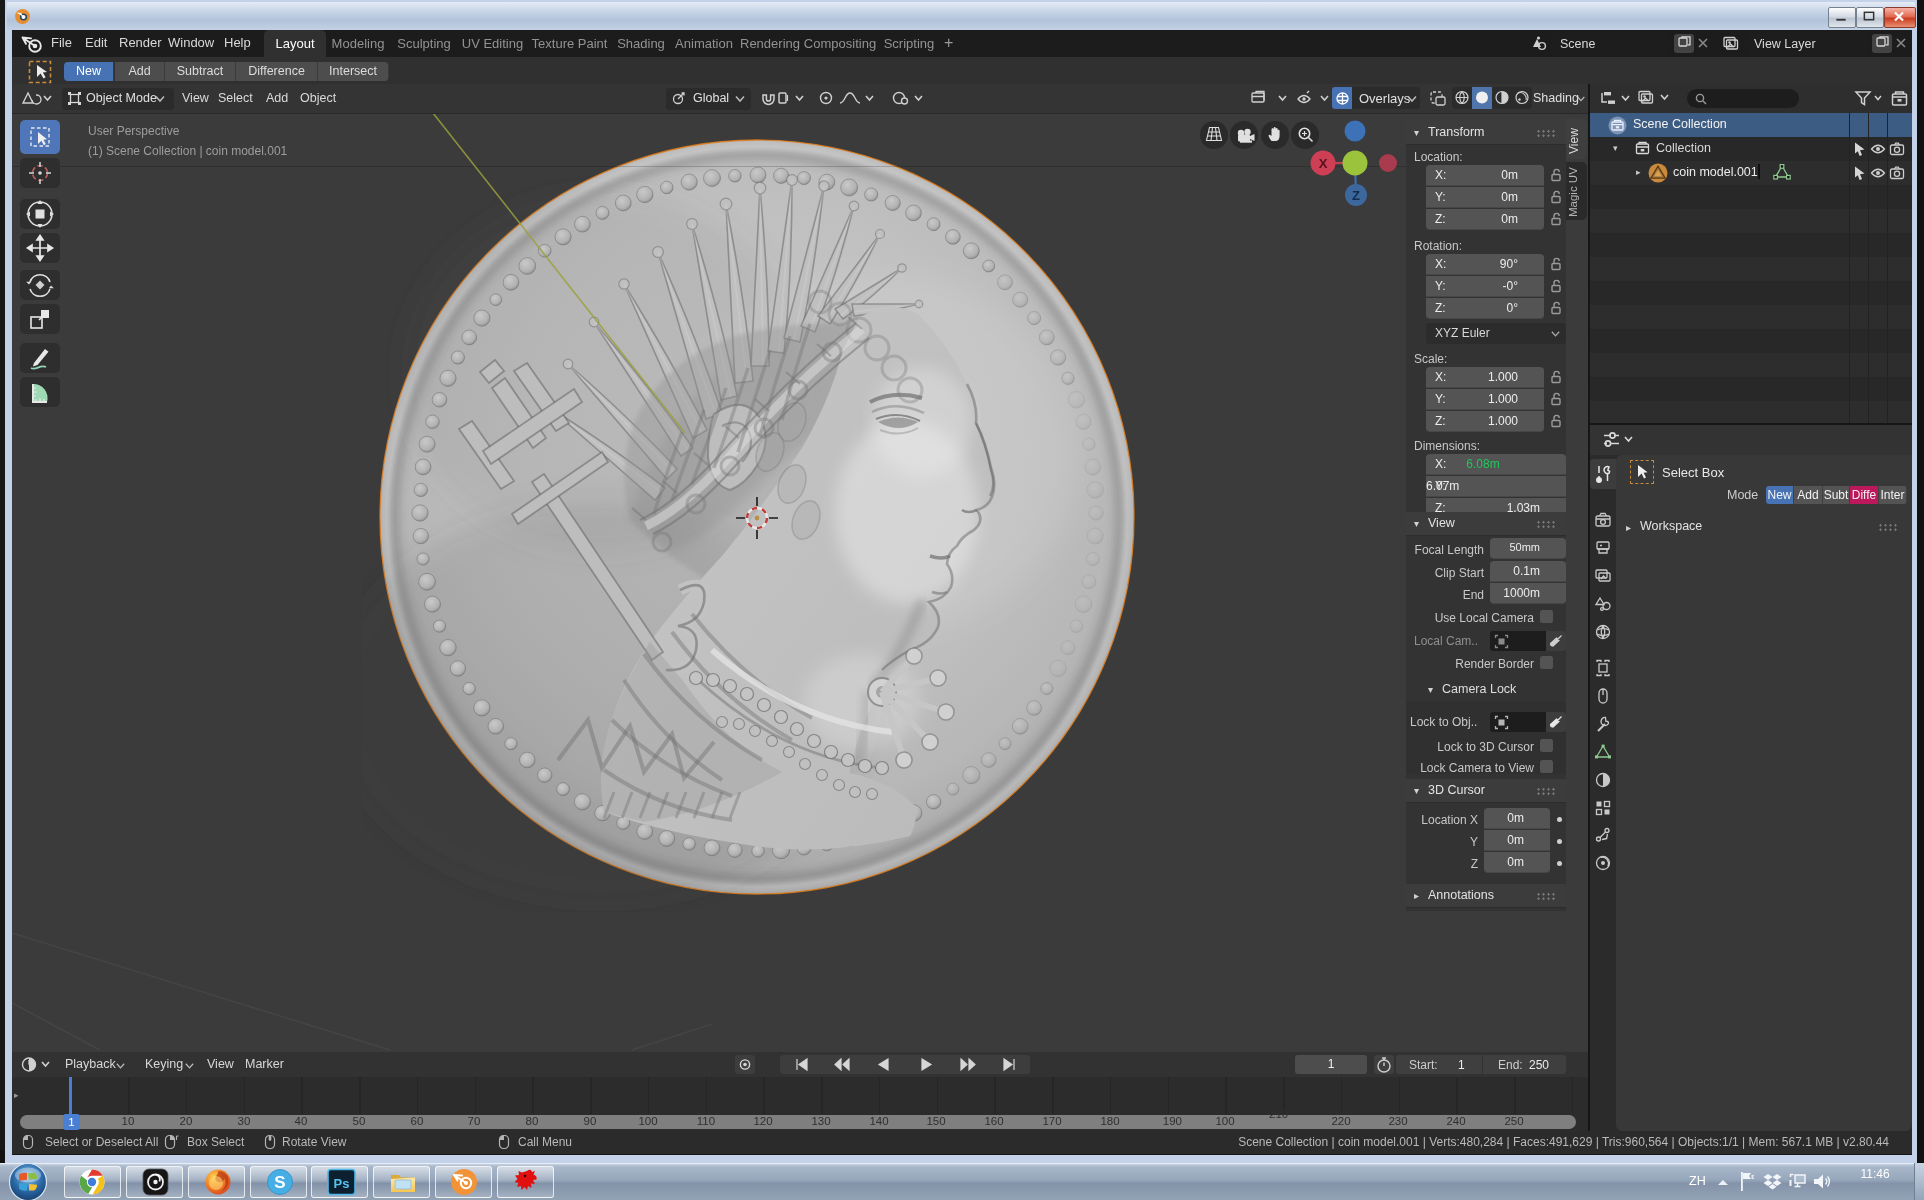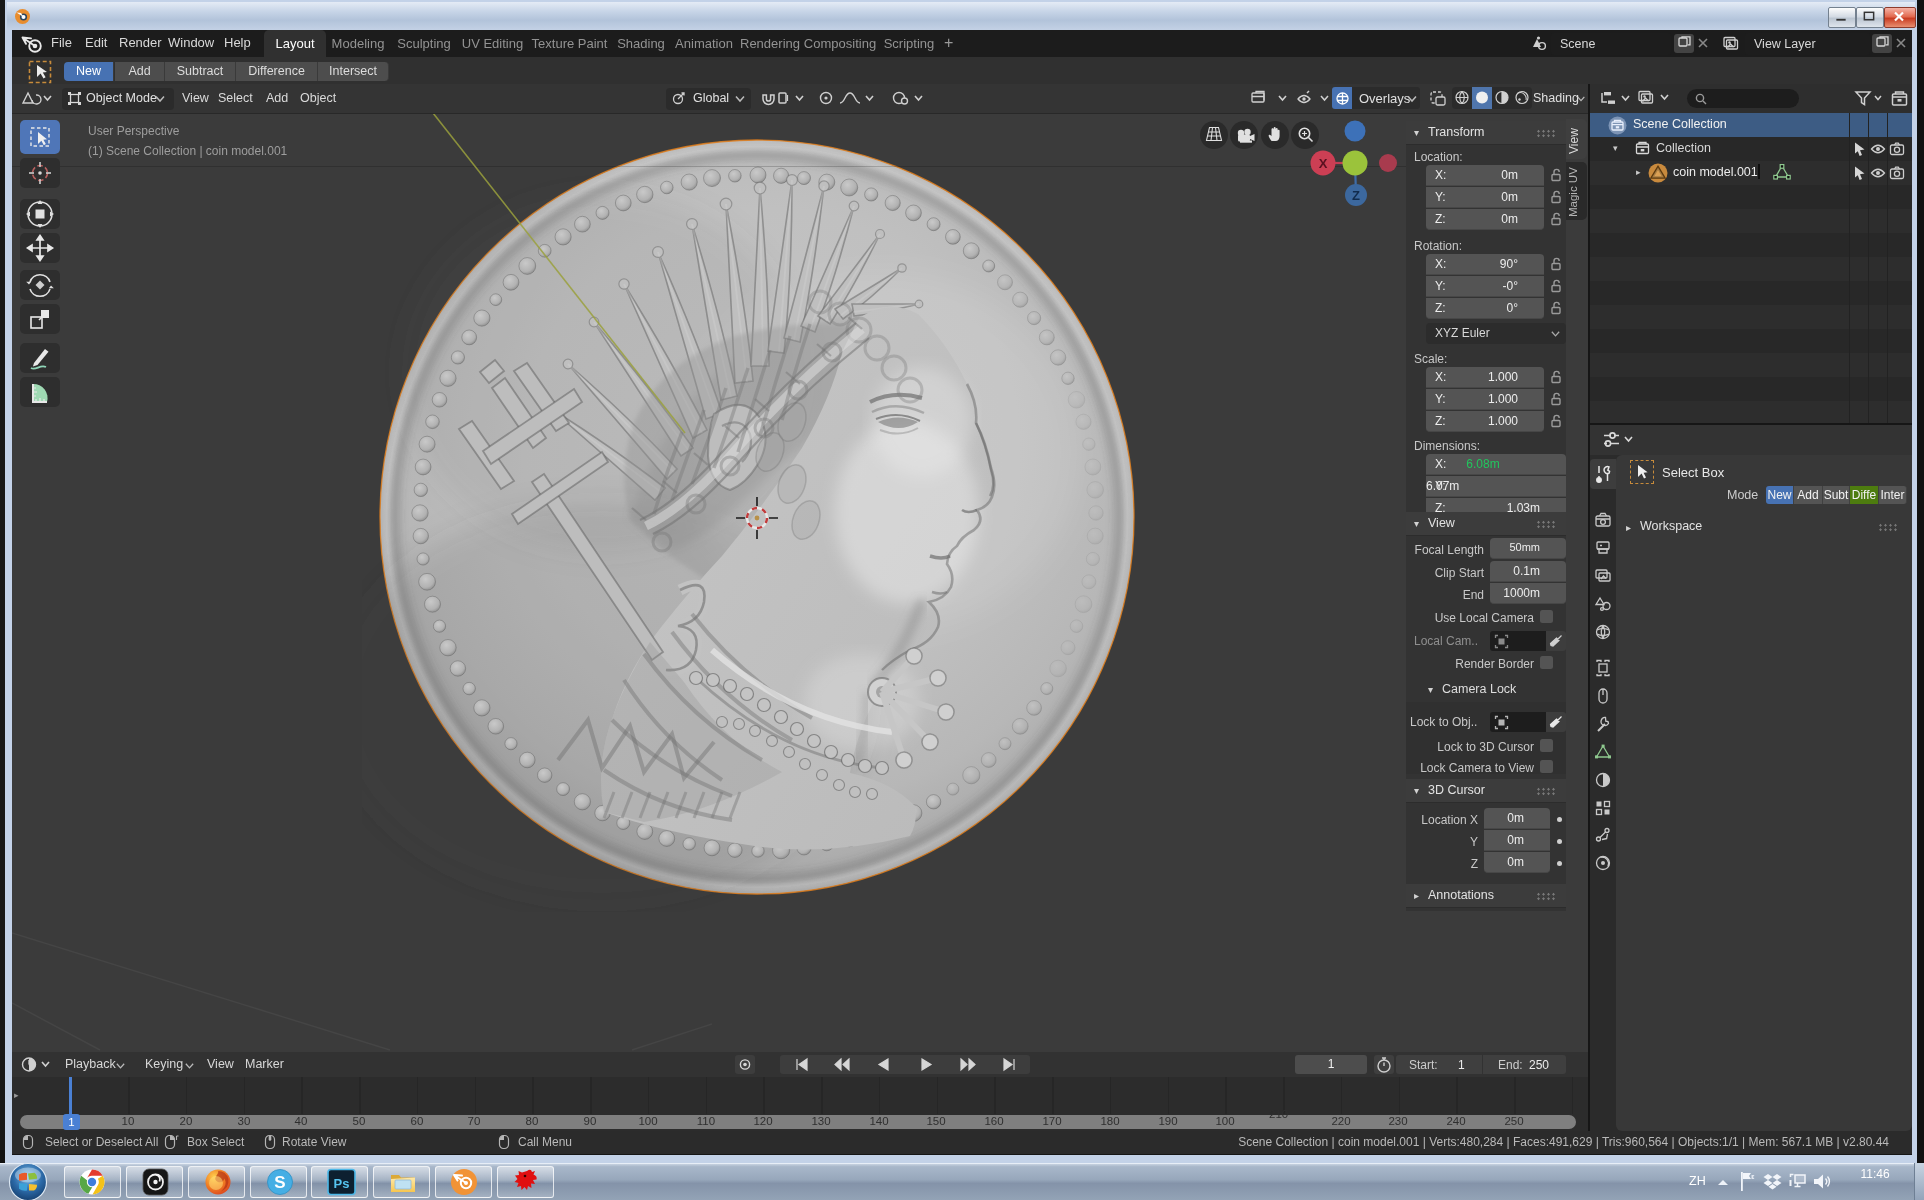--- a/index.html
+++ b/index.html
@@ -1069,21 +1069,21 @@
         <div class="abs" style="left:26px;top:30px;width:296px;height:676px;background:#383838;border-radius:6px 0 6px 6px"></div>
         <div class="abs" style="left:40px;top:35px;width:24px;height:24px;border:1.6px dashed #c78b3b;box-sizing:border-box"></div>
         <svg class="abs" style="left:44px;top:38px" width="16" height="18" viewBox="0 0 16 18">
           <path d="M4 2 L4 14 L7.6 10.6 L10 15.6 L12 14.4 L9.6 9.8 L13.6 9.2 Z" fill="#f0f0f0"></path>
         </svg>
         <div class="abs" style="left:72px;top:40px;font-size:13px;color:#e8e8e8">Select Box</div>
         <div class="abs" style="left:137px;top:63px;font-size:12.5px;color:#cdcdcd">Mode</div>
         <div class="abs" style="left:176px;top:61px;width:28px;height:18px;background:#4772b3;border-radius:3px 0 0 3px;border-right:1px solid #404040;box-sizing:border-box;color:#f2f2f2;font-size:12px;text-align:center;line-height:18px">New</div>
         <div class="abs" style="left:204px;top:61px;width:29px;height:18px;background:#545454;border-right:1px solid #404040;box-sizing:border-box;color:#f2f2f2;font-size:12px;text-align:center;line-height:18px">Add</div>
         <div class="abs" style="left:233px;top:61px;width:27px;height:18px;background:#545454;border-right:1px solid #404040;box-sizing:border-box;color:#f2f2f2;font-size:12px;text-align:center;line-height:18px">Subt</div>
-        <div class="abs" style="left:260px;top:61px;width:29px;height:18px;background:#4d7c0f;border-right:1px solid #404040;box-sizing:border-box;color:#f2f2f2;font-size:12px;text-align:center;line-height:18px">Diffe</div>
+        <div class="abs" style="left:260px;top:61px;width:29px;height:18px;background:#be185d;border-right:1px solid #404040;box-sizing:border-box;color:#f2f2f2;font-size:12px;text-align:center;line-height:18px">Diffe</div>
         <div class="abs" style="left:289px;top:61px;width:28px;height:18px;background:#545454;border-radius:0 3px 3px 0;border-right:1px solid #404040;box-sizing:border-box;color:#f2f2f2;font-size:12px;text-align:center;line-height:18px">Inter</div>
         <div class="abs" style="left:36px;top:97px;font-size:10px;color:#d2d2d2">▸</div>
         <div class="abs" style="left:50px;top:94px;font-size:12.5px;color:#e2e2e2">Workspace</div>
         <div class="abs grip" style="left:288px;top:98px"></div>
       </div>
     <div class="abs" id="timeline">
         <div class="abs" style="left:0;top:0;width:1576px;height:25px;background:#323232"></div>
         <svg class="abs" style="left:8px;top:4px" width="34" height="17" viewBox="0 0 34 17">
 <g stroke="#d0d0d0" fill="none" stroke-width="1.4">
             <circle cx="9" cy="8.5" r="6.5"></circle>
@@ -1193,21 +1193,21 @@
         <div class="abs" style="left:564px;top:63px;width:28px;text-align:center;font-size:11.5px;color:#2f2f2f">90</div>
         <div class="abs" style="left:622px;top:63px;width:28px;text-align:center;font-size:11.5px;color:#2f2f2f">100</div>
         <div class="abs" style="left:680px;top:63px;width:28px;text-align:center;font-size:11.5px;color:#2f2f2f">110</div>
         <div class="abs" style="left:737px;top:63px;width:28px;text-align:center;font-size:11.5px;color:#2f2f2f">120</div>
         <div class="abs" style="left:795px;top:63px;width:28px;text-align:center;font-size:11.5px;color:#2f2f2f">130</div>
         <div class="abs" style="left:853px;top:63px;width:28px;text-align:center;font-size:11.5px;color:#2f2f2f">140</div>
         <div class="abs" style="left:910px;top:63px;width:28px;text-align:center;font-size:11.5px;color:#2f2f2f">150</div>
         <div class="abs" style="left:968px;top:63px;width:28px;text-align:center;font-size:11.5px;color:#2f2f2f">160</div>
         <div class="abs" style="left:1026px;top:63px;width:28px;text-align:center;font-size:11.5px;color:#2f2f2f">170</div>
         <div class="abs" style="left:1084px;top:63px;width:28px;text-align:center;font-size:11.5px;color:#2f2f2f">180</div>
-        <div class="abs" style="left:1142px;top:63px;width:28px;text-align:center;font-size:11.5px;color:#2f2f2f">190</div>
+        <div class="abs" style="left:1142px;top:63px;width:28px;text-align:right;font-size:11.5px;color:#2f2f2f">190</div>
         <div class="abs" style="left:1199px;top:63px;width:28px;text-align:center;font-size:11.5px;color:#2f2f2f">100</div>
         <div class="abs" style="left:1257px;top:56px;width:28px;font-size:11.5px;color:#2f2f2f">210</div>
         <div class="abs" style="left:1315px;top:63px;width:28px;text-align:center;font-size:11.5px;color:#2f2f2f">220</div>
         <div class="abs" style="left:1372px;top:63px;width:28px;text-align:center;font-size:11.5px;color:#2f2f2f">230</div>
         <div class="abs" style="left:1430px;top:63px;width:28px;text-align:center;font-size:11.5px;color:#2f2f2f">240</div>
         <div class="abs" style="left:1488px;top:63px;width:28px;text-align:center;font-size:11.5px;color:#2f2f2f">250</div>
         <div class="abs" style="left:57px;top:25px;width:2.5px;height:37px;background:#4a80d4"></div>
         <div class="abs" style="left:51px;top:62px;width:17px;height:16px;background:#4a80d4;border-radius:3px;color:#fff;font-size:11.5px;text-align:center;line-height:16px">1</div>
       </div>
     <div class="abs" id="statusbar">

